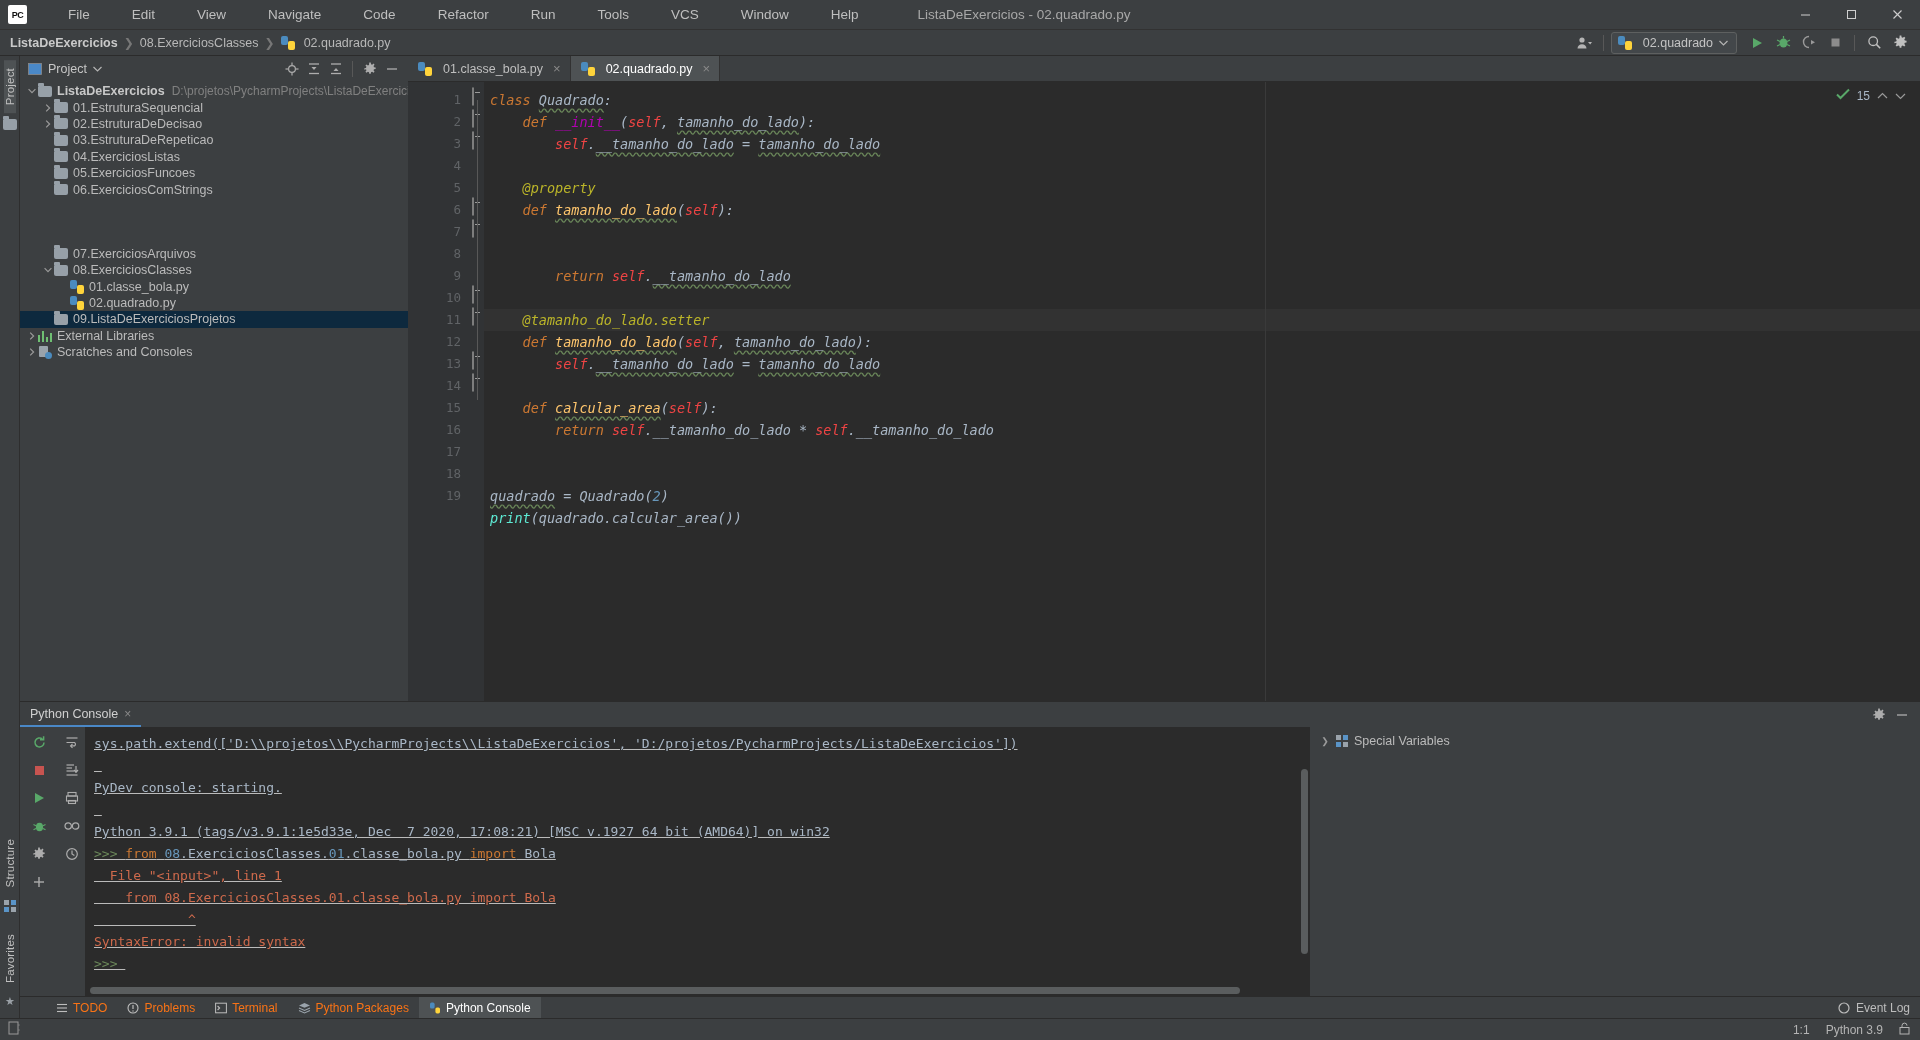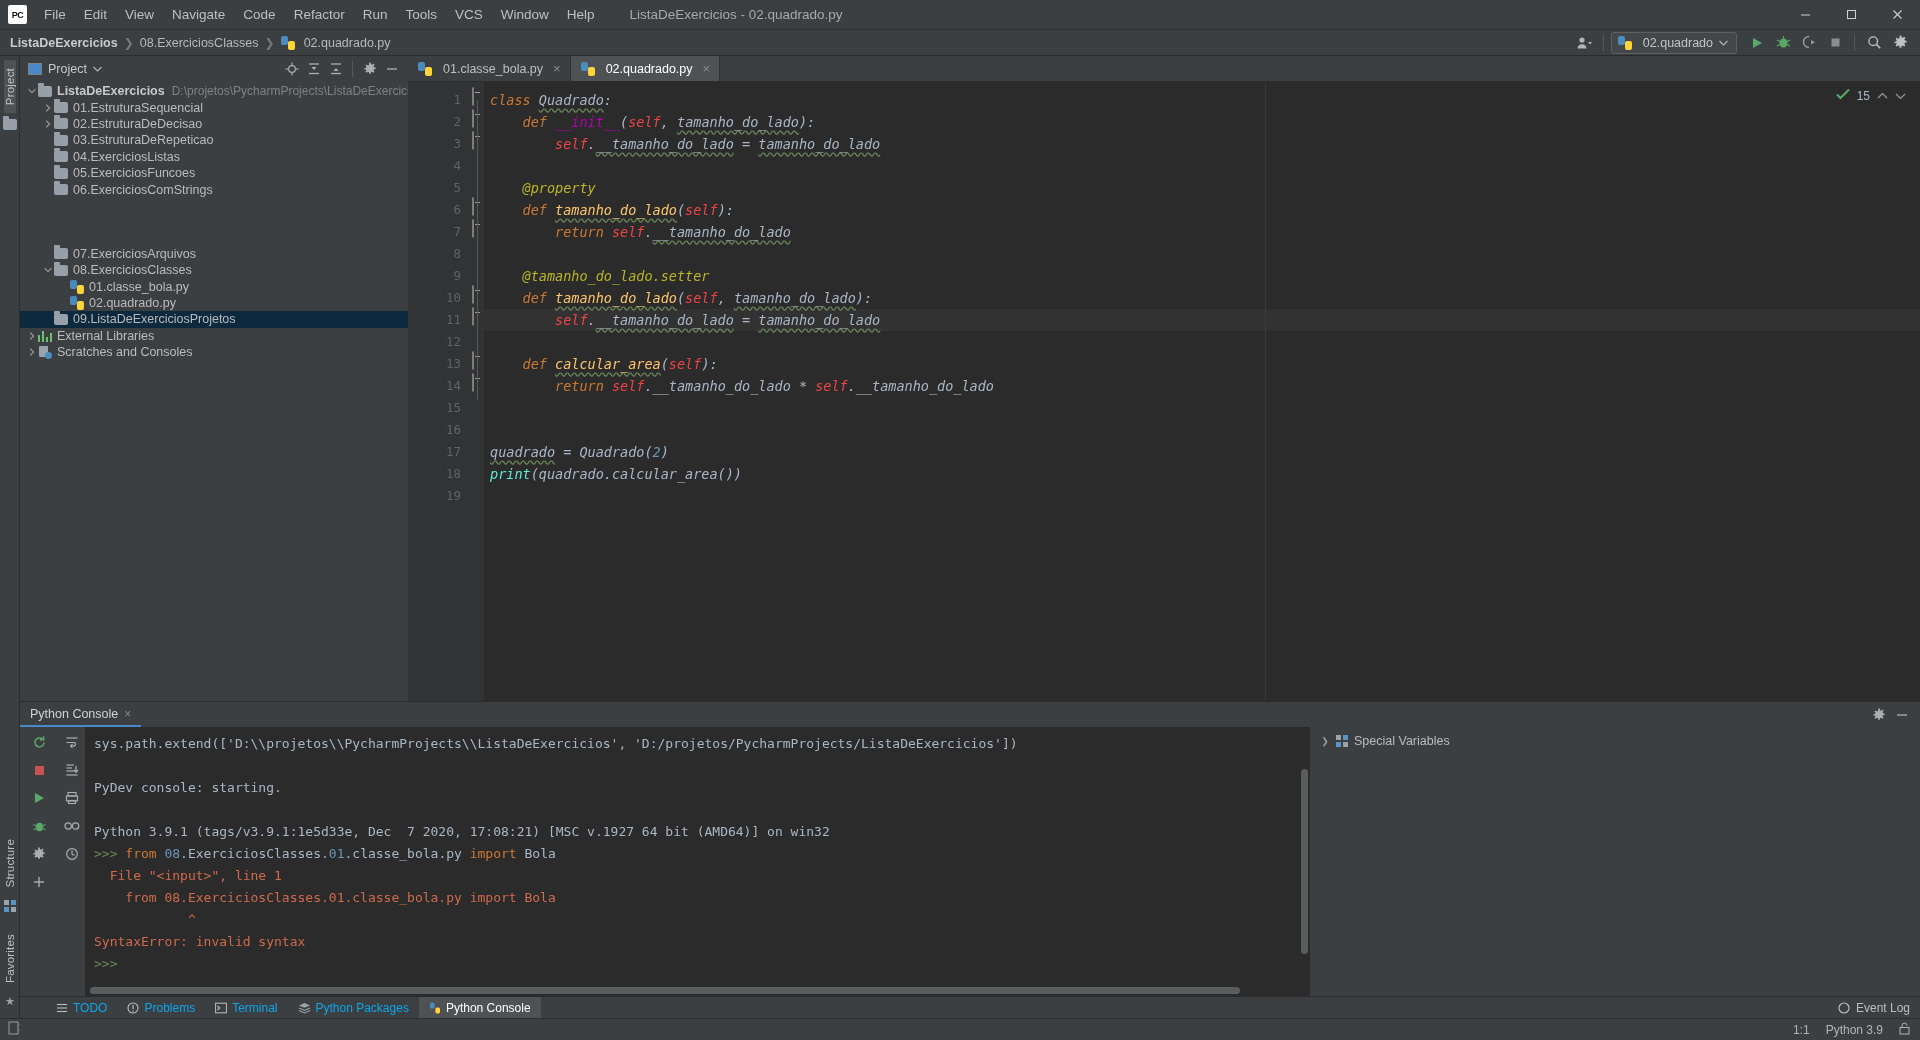--- a/index.html
+++ b/index.html
@@ -8,21 +8,21 @@
     background: #3c3f41;
     font-family: "Liberation Sans", sans-serif;
     overflow: hidden;
     color: #bbbbbb;
   }
   #app { position: relative; width: 1920px; height: 1040px; display: flex; flex-direction: column; }
 
   
   .menubar {
     height: 30px; background: #3c3f41; display: flex; align-items: center;
-    padding-left: 4px; flex: none; border-bottom: 1px solid #323232;
+    padding-left: 4px; flex: none; border-bottom: 1px solid #323232; gap: 24px;
   }
   .pc-logo {
     width: 19px; height: 19px; margin: 0 8px 0 4px; border-radius: 2px;
     background: #ffffff; position: relative; flex: none;
     display:flex; align-items:center; justify-content:center;
   }
   .pc-logo span {
     font-size: 9px; font-weight: bold; color: #111; font-family:"Liberation Sans",sans-serif;
     letter-spacing: -0.5px;
   }
@@ -202,20 +202,21 @@
 
   .console-body { flex: 1; display: flex; min-height: 0; }
   .console-rail { width: 38px; background: #3c3f41; flex: none; display:flex; flex-direction:column; align-items:center; padding-top: 4px; gap: 6px; }
   .console-rail2 { width: 27px; background: #3c3f41; flex:none; display:flex; flex-direction:column; align-items:center; padding-top:4px; gap:6px; }
   .cr-btn { width: 22px; height: 22px; display:flex;align-items:center;justify-content:center; border-radius:3px; }
 
   .console-out {
     flex: 1; background: #2b2b2b; font-family:"DejaVu Sans Mono", monospace; font-size: 13px;
     padding: 6px 8px 1px 8px; overflow: hidden; position: relative; min-width: 0;
     border-left: 1px solid #2b2b2b;
+    text-decoration: underline;
   }
   .co-line { line-height: 22px; white-space: pre; color: #a9b7c6; }
   .c-gray { color: #a9b7c6; }
   .c-prompt { color: #6a8759; }
   .c-red { color: #cf6a4c; }
   .c-kw { color: #cc7832; }
   .c-num { color: #6897bb; }
 
   .console-vscroll {
     position:absolute; right: 2px; top: 42px; width: 7px; height: 185px;
@@ -235,21 +236,21 @@
   .ico-vars i:nth-child(2){right:0;top:0;}
   .ico-vars i:nth-child(3){left:0;bottom:0;}
   .ico-vars i:nth-child(4){right:0;bottom:0;background:#9aa3ab;}
 
   
   .bottom-strip {
     height: 22px; background: #3c3f41; display: flex; align-items: stretch; flex: none;
     border-top: 1px solid #2b2b2b; padding-left: 26px;
   }
   .bs-item {
-    display:flex; align-items:center; gap:5px; padding: 0 10px; font-size:12px; color:#0ea5e9;
+    display:flex; align-items:center; gap:5px; padding: 0 10px; font-size:12px; color:#f97316;
   }
   .bs-item.active { background: #4e5254; color: #ffffff; }
   .bs-right { margin-left:auto; display:flex; align-items:center; gap:6px; padding-right:10px; font-size:12px; color:#bdbdbd;}
 
   
   .statusbar {
     height: 22px; background: #3c3f41; display:flex; align-items:center; flex:none;
     border-top: 1px solid #2b2b2b; padding: 0 10px 0 8px; font-size: 12px; color:#b4b4b4;
   }
   .sb-right { margin-left:auto; display:flex; align-items:center; gap: 16px; }
@@ -644,21 +645,21 @@
               </div>
             <div class="code-pane" id="code-pane">
                 <div class="caret-line" style="top: 227px;"></div>
                 <div class="right-margin" style="left: 781px;"></div>
                 <div class="cl" style="position: relative; z-index: 1;"><span class="kw">class</span><span class="plain"> </span><span class="cls err-wave">Quadrado</span><span class="plain">:</span></div>
                 <div class="cl" style="position: relative; z-index: 1;"><span class="plain">    </span><span class="kw">def</span><span class="plain"> </span><span class="magic">__init__</span><span class="plain">(</span><span class="selfk">self</span><span class="plain">, </span><span class="param err-wave">tamanho_do_lado</span><span class="plain">):</span></div>
                 <div class="cl" style="position: relative; z-index: 1;"><span class="plain">        </span><span class="selfk">self</span><span class="plain">.</span><span class="plain err-wave">__tamanho_do_lado</span><span class="plain"> = </span><span class="plain err-wave">tamanho_do_lado</span></div>
                 <div class="cl" style="position: relative; z-index: 1;">&nbsp;</div>
                 <div class="cl" style="position: relative; z-index: 1;"><span class="plain">    </span><span class="deco">@property</span></div>
                 <div class="cl" style="position: relative; z-index: 1;"><span class="plain">    </span><span class="kw">def</span><span class="plain"> </span><span class="dfn err-wave">tamanho_do_lado</span><span class="plain">(</span><span class="selfk">self</span><span class="plain">):</span></div>
-                <div class="cl" style="position: relative; z-index: 1;"><span class="plain">        </span><span class="kw">return</span><span class="plain"> </span><span class="selfk">self</span><span class="plain">.</span><span class="plain err-wave">__tamanho_do_lado</span></div>
+                <div class="cl" style="position: relative; z-index: 1; margin-top: 44px;"><span class="plain">        </span><span class="kw">return</span><span class="plain"> </span><span class="selfk">self</span><span class="plain">.</span><span class="plain err-wave">__tamanho_do_lado</span></div>
                 <div class="cl" style="position: relative; z-index: 1;">&nbsp;</div>
                 <div class="cl" style="position: relative; z-index: 1;"><span class="plain">    </span><span class="deco">@tamanho_do_lado.setter</span></div>
                 <div class="cl" style="position: relative; z-index: 1;"><span class="plain">    </span><span class="kw">def</span><span class="plain"> </span><span class="dfn err-wave">tamanho_do_lado</span><span class="plain">(</span><span class="selfk">self</span><span class="plain">, </span><span class="param err-wave">tamanho_do_lado</span><span class="plain">):</span></div>
                 <div class="cl" style="position: relative; z-index: 1;"><span class="plain">        </span><span class="selfk">self</span><span class="plain">.</span><span class="plain err-wave">__tamanho_do_lado</span><span class="plain"> = </span><span class="plain err-wave">tamanho_do_lado</span></div>
                 <div class="cl" style="position: relative; z-index: 1;">&nbsp;</div>
                 <div class="cl" style="position: relative; z-index: 1;"><span class="plain">    </span><span class="kw">def</span><span class="plain"> </span><span class="dfn err-wave">calcular_area</span><span class="plain">(</span><span class="selfk">self</span><span class="plain">):</span></div>
                 <div class="cl" style="position: relative; z-index: 1;"><span class="plain">        </span><span class="kw">return</span><span class="plain"> </span><span class="selfk">self</span><span class="plain">.</span><span class="plain">__tamanho_do_lado</span><span class="plain"> * </span><span class="selfk">self</span><span class="plain">.</span><span class="plain">__tamanho_do_lado</span></div>
                 <div class="cl" style="position: relative; z-index: 1;">&nbsp;</div>
                 <div class="cl" style="position: relative; z-index: 1;">&nbsp;</div>
                 <div class="cl" style="position: relative; z-index: 1;"><span class="plain err-wave">quadrado</span><span class="plain"> = </span><span class="plain">Quadrado</span><span class="plain">(</span><span class="num">2</span><span class="plain">)</span></div>

